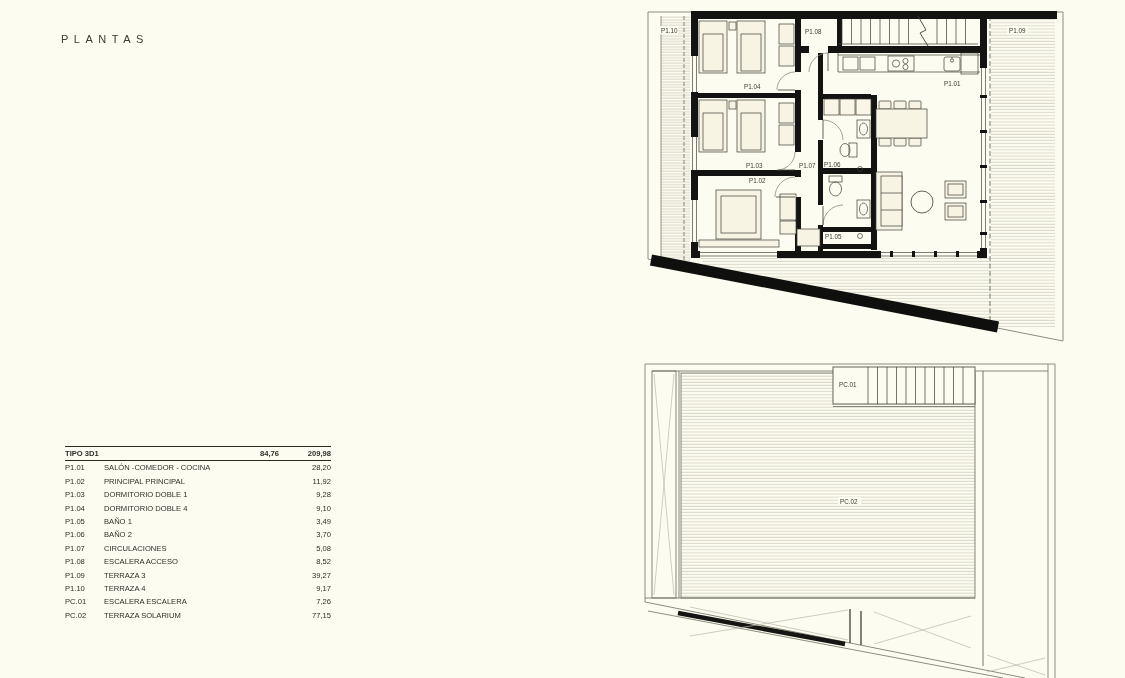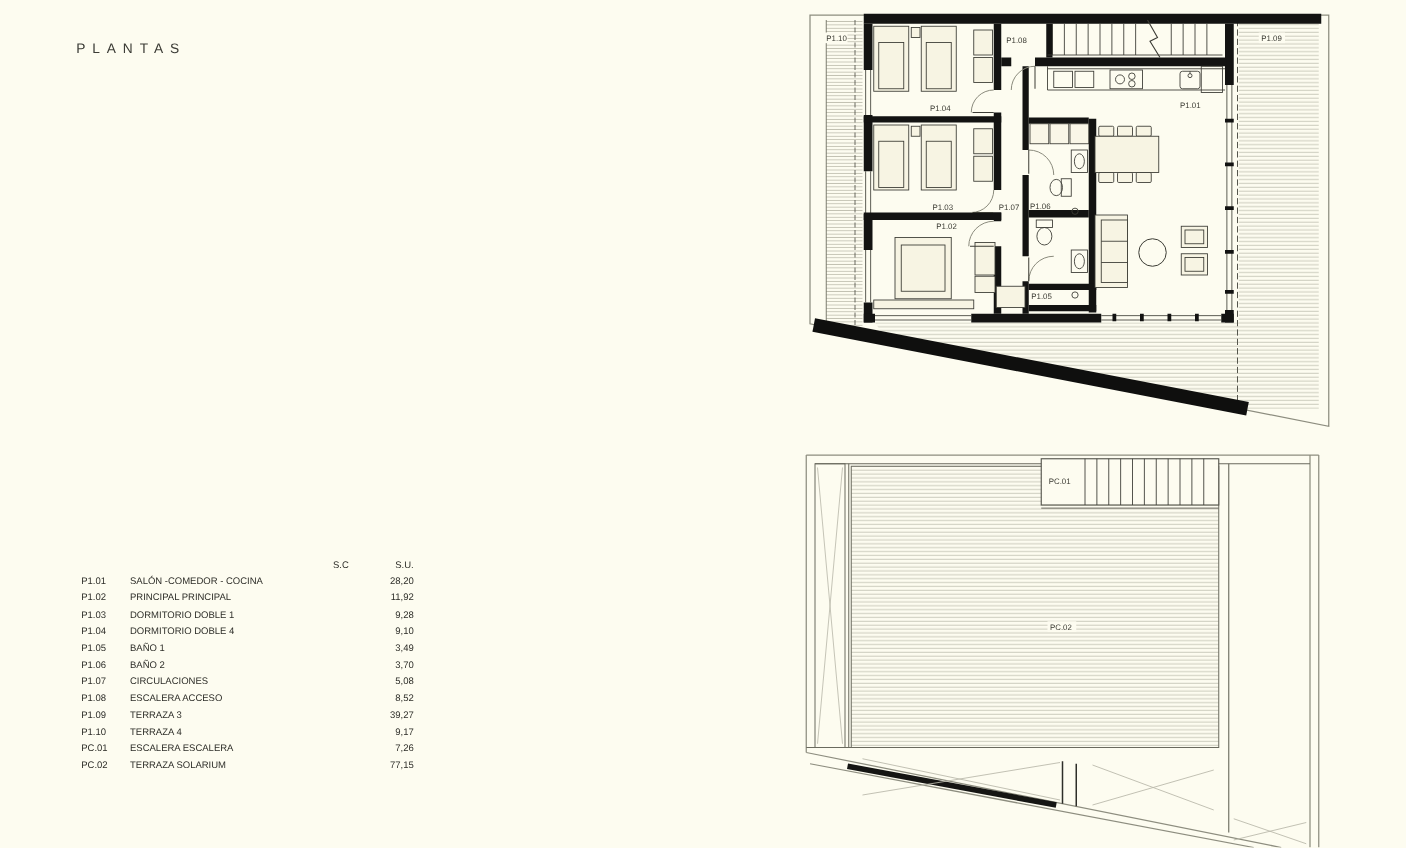--- a/index.html
+++ b/index.html
@@ -28,25 +28,25 @@
   
   svg{position:absolute;left:0;top:0;}
   text{font-family:"Liberation Sans",sans-serif;font-size:6.3px;fill:#3a3a32;}
 </style>
 </head>
 <body>
 
 <div class="page-title">PLANTAS</div>
 
 <div class="area-table">
-  <div class="tr head">
+  <div class="tr tipo">
     <span class="c-code"></span>
-    <span class="c-name"></span>
-    <span class="c-sc">S.C</span>
-    <span class="c-su">S.U.</span>
+    <span class="c-name" style="margin-left:-39px;">TIPO 3D1</span>
+    <span class="c-sc">84,76</span>
+    <span class="c-su">209,98</span>
   </div>
   <div>
 
       <div class="tr">
         <span class="c-code">P1.01</span>
         <span class="c-name">SALÓN -COMEDOR - COCINA</span>
         <span class="c-sc"></span>
         <span class="c-su">28,20</span>
       </div>
 

